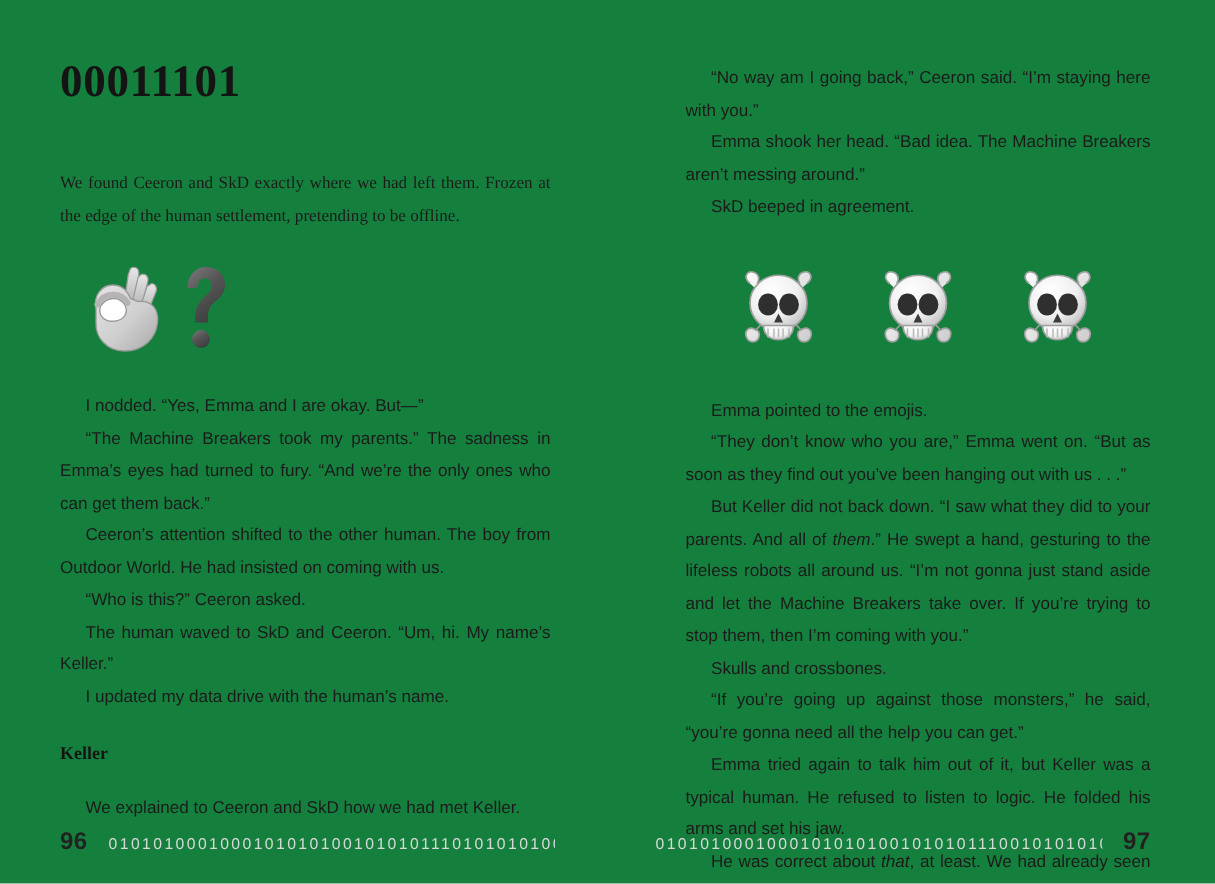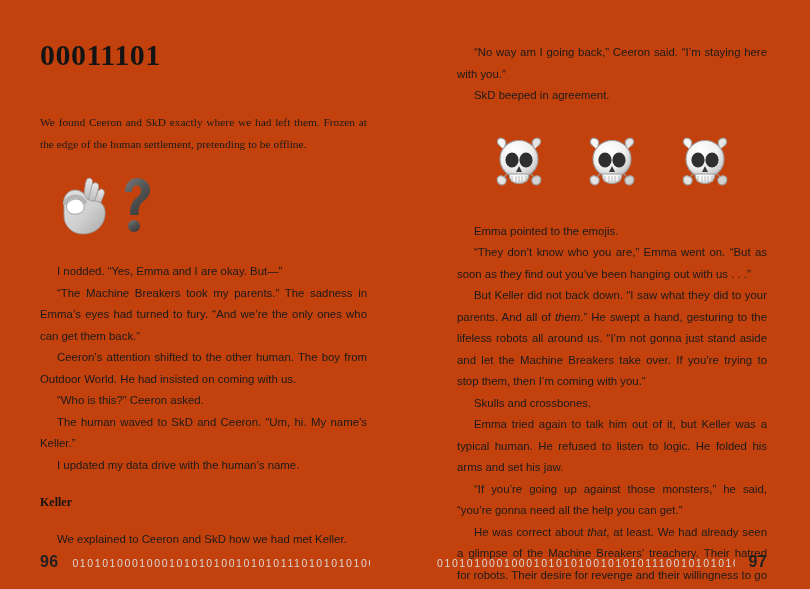--- a/index.html
+++ b/index.html
@@ -11,21 +11,21 @@
     width: 810px;
     height: 589px;
     overflow: hidden;
     font-family: "Liberation Sans", sans-serif;
   }
 
   .spread {
     position: relative;
     width: 810px;
     height: 589px;
-    background: #c2410c;
+    background: #15803d;
   }
 
   
   .page {
     position: absolute;
     top: 0;
     height: 589px;
     box-sizing: border-box;
   }
   .page-left  { left: 0px;   width: 405px; padding: 0 38px 0 40px; }
@@ -188,20 +188,21 @@
       <span class="folio">96</span>
       <span class="binary-rule">01010100010001010101001010101110101010100111</span>
     </div>
   </div>
 
   <div class="page page-right">
 
     <div class="body-start">
 
       <p class="prose indent">“No way am I going back,” Ceeron said. “I’m staying here with you.”</p>
+      <p class="prose indent">Emma shook her head. “Bad idea. The Machine Breakers aren’t messing around.”</p>
       <p class="prose indent">SkD beeped in agreement.</p>
 
       <div class="emoji-row skulls">
 
         <span>
           <svg class="emoji-svg" width="62" height="62" viewBox="0 0 62 62" aria-hidden="true">
             <defs>
               <radialGradient id="sk1" cx="38%" cy="30%" r="72%">
                 <stop offset="0%" stop-color="#ffffff"></stop>
                 <stop offset="62%" stop-color="#f0f0f0"></stop>
@@ -271,22 +272,22 @@
               <line x1="38" y1="43" x2="38" y2="49"></line>
             </g>
           </svg>
         </span>
       </div>
 
       <p class="prose indent">Emma pointed to the emojis.</p>
       <p class="prose indent">“They don’t know who you are,” Emma went on. “But as soon as they find out you’ve been hanging out with us . . .”</p>
       <p class="prose indent">But Keller did not back down. “I saw what they did to your parents. And all of <em>them</em>.” He swept a hand, gesturing to the lifeless robots all around us. “I’m not gonna just stand aside and let the Machine Breakers take over. If you’re trying to stop them, then I’m coming with you.”</p>
       <p class="prose indent">Skulls and crossbones.</p>
+      <p class="prose indent">“If you’re going up against those monsters,” he said, “you’re gonna need all the help you can get.”</p>
       <p class="prose indent">Emma tried again to talk him out of it, but Keller was a typical human. He refused to listen to logic. He folded his arms and set his jaw.</p>
-      <p class="prose indent">“If you’re going up against those monsters,” he said, “you’re gonna need all the help you can get.”</p>
       <p class="prose indent">He was correct about <em>that</em>, at least. We had already seen a glimpse of the Machine Breakers’ treachery. Their hatred for robots. Their desire for revenge and their willingness to go after any human they considered an enemy. We had witnessed their skill in a fight. And their ability to use our own technology against us. The Machine Breakers</p>
     </div>
 
     <div class="footer footer-right">
       <span class="binary-rule">01010100010001010101001010101110010101010010111</span>
       <span class="folio">97</span>
     </div>
   </div>
 
 </div>

